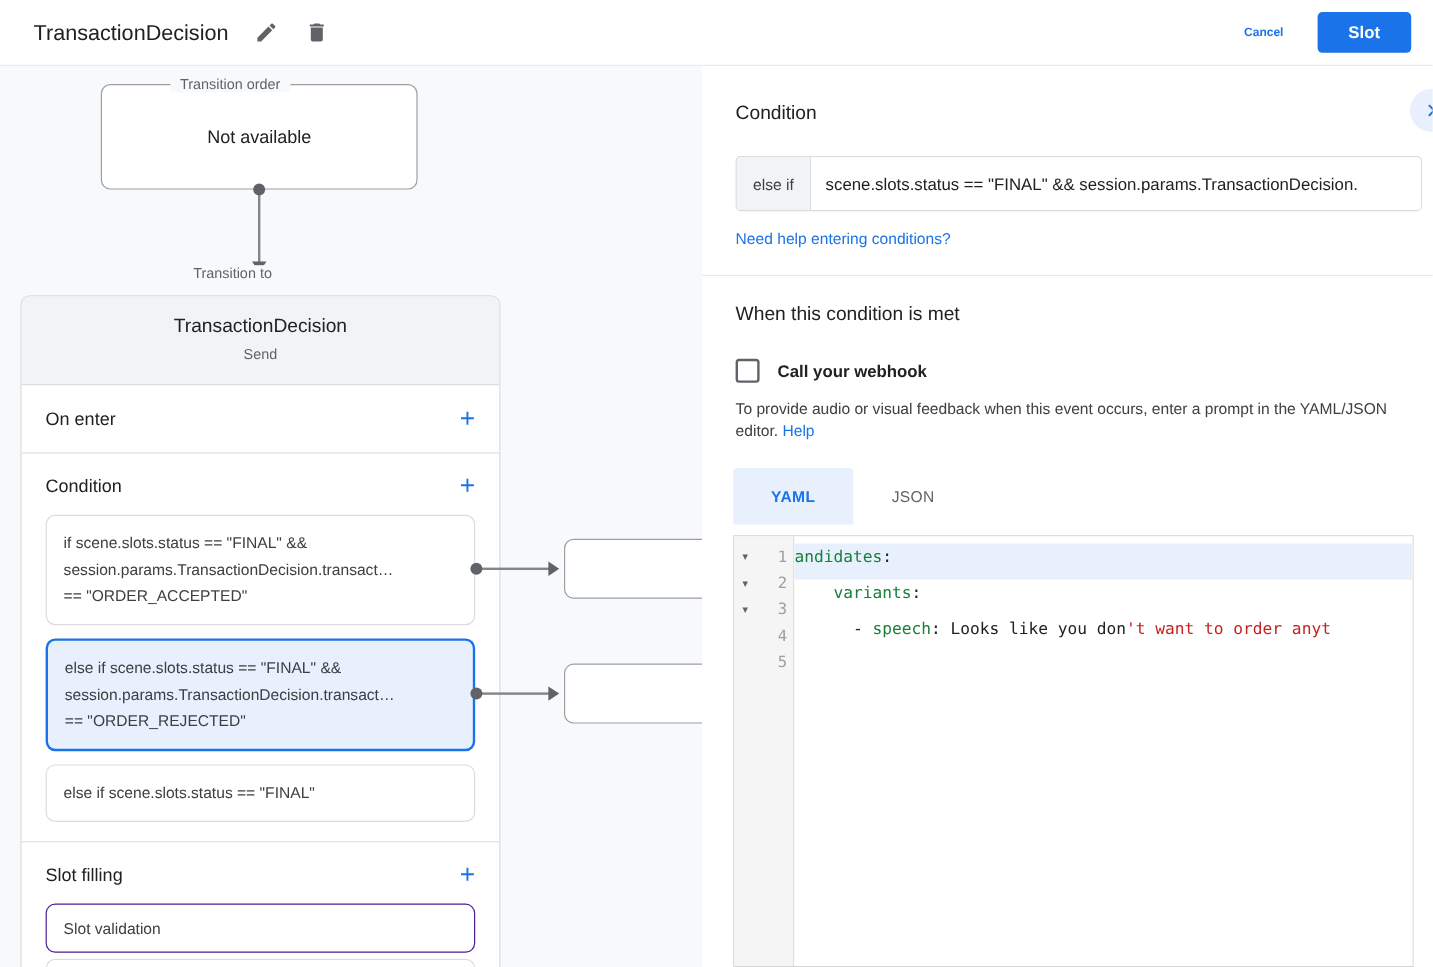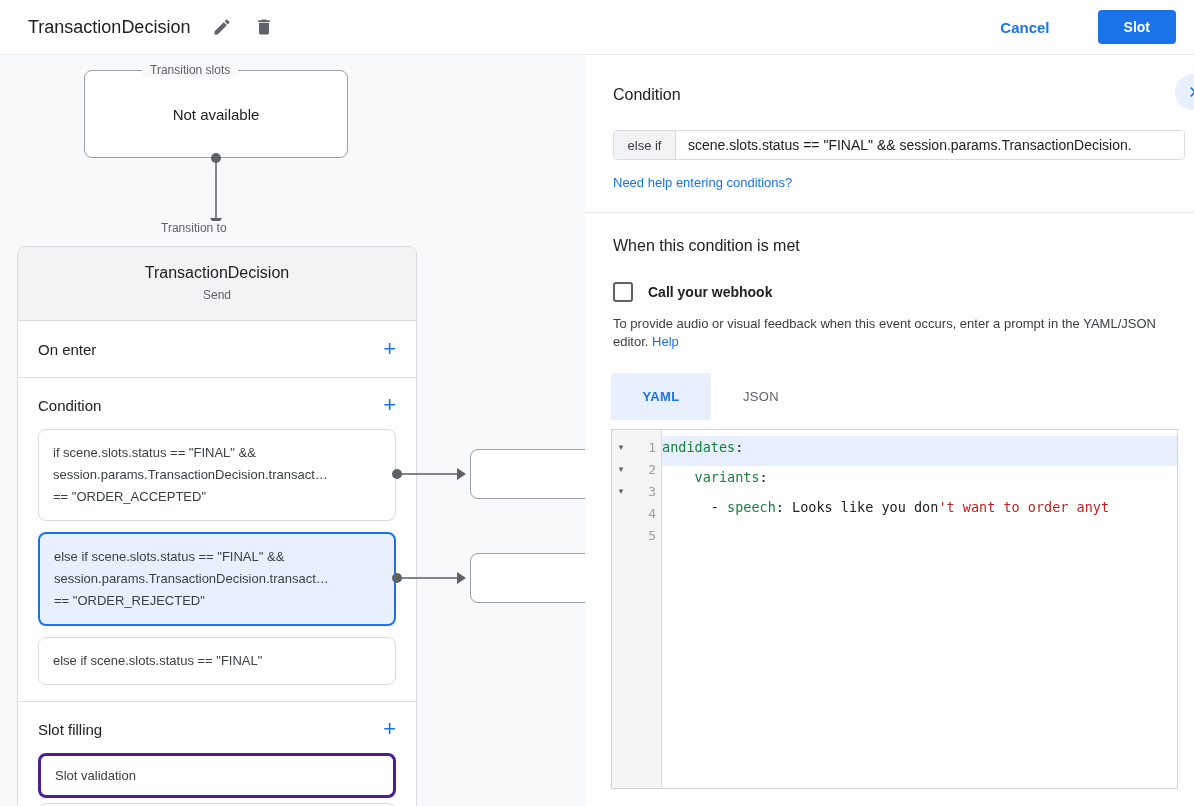--- a/index.html
+++ b/index.html
@@ -7,21 +7,21 @@
   body { font-family:"Liberation Sans", sans-serif; color:#202124; background:#fff; }
   .app { position:relative; width:1194px; height:806px; overflow:hidden; background:#fff; }
 
   
   .topbar { position:relative; height:55px; background:#fff; border-bottom:1px solid #e8eaed;
             display:flex; align-items:center; padding:0 18px 0 28px; }
   .page-title { font-size:18px; color:#202124; font-weight:400; }
   .tb-icon { width:20px; height:20px; margin-left:22px; color:#5f6368; cursor:pointer; }
   .tb-icon svg { width:20px; height:20px; fill:#5f6368; }
   .tb-spacer { flex:1; }
-  .cancel-btn { color:#1a73e8; font-size:15px; font-weight:bold; margin-right:48px; cursor:pointer; }
+  .cancel-btn { color:#1a73e8; font-size:10px; font-weight:bold; margin-right:28px; cursor:pointer; }
   .save-btn { background:#1a73e8; color:#fff; font-size:14px; font-weight:bold; border:none;
               border-radius:4px; padding:9px 26px; cursor:pointer; }
 
   .main { display:flex; height:751px; }
 
   
   .canvas { position:relative; width:585px; height:751px; background:#f8f9fa; overflow:hidden; flex:none; }
   .legend { position:absolute; z-index:3; background:#f8f9fa; padding:0 8px; font-size:12px; color:#5f6368; }
   .tf-legend { top:8px; left:142px; }
   .tt-legend { top:166px; left:153px; }
@@ -47,32 +47,32 @@
                  padding:0 20px; border-bottom:1px solid #e0e0e0; }
   .sec-label { font-size:15px; color:#202124; }
   .plus-btn { color:#1a73e8; font-size:22px; font-weight:300; line-height:20px; cursor:pointer; }
   .section { padding:12px 20px 16px 20px; }
   .section.bordered { border-bottom:1px solid #e0e0e0; }
   .sec-head { height:30px; display:flex; align-items:center; justify-content:space-between; }
   .cond-card { border:1px solid #dadce0; border-radius:8px; background:#fff; padding:12px 14px;
                font-size:13px; color:#3c4043; line-height:22px; margin-top:9px; cursor:pointer; }
   .cond-card.selected { border:2px solid #1a73e8; background:#e8f0fe; margin-top:11px; }
   .cond-card.single { margin-top:11px; }
-  .slot-card { border:3px solid #4c1d95; border-radius:8px; background:#fff; padding:12px 14px;
+  .slot-card { border:1px solid #4c1d95; border-radius:8px; background:#fff; padding:12px 14px;
                font-size:13px; color:#3c4043; margin-top:9px; cursor:pointer; }
   .partial-card { border:1px solid #dadce0; border-radius:8px; background:#fff; height:20px; margin-top:5px; }
 
   
   .panel { position:relative; flex:1; background:#fff; padding-left:28px; overflow:visible; }
   .chev-btn { position:absolute; top:19px; right:-17px; width:36px; height:36px; border-radius:50%;
               background:#e8f0fe; display:flex; align-items:center; justify-content:center; cursor:pointer; z-index:5; }
   .chev-btn svg { width:20px; height:20px; fill:#1a73e8; }
   .panel-h { font-size:16px; font-weight:400; color:#202124; }
   .sec-cond { padding-top:31px; }
-  .cond-row { margin-top:26px; margin-right:9px; height:30px; display:flex; align-items:stretch;
+  .cond-row { margin-top:26px; margin-right:9px; height:46px; display:flex; align-items:stretch;
               border:1px solid #dadce0; border-radius:4px; overflow:hidden; background:#fff; }
   .cond-prefix { width:62px; background:#f1f3f4; border-right:1px solid #dadce0; display:flex;
                  align-items:center; justify-content:center; font-size:13px; color:#3c4043; flex:none; }
   .cond-input { flex:1; border:none; outline:none; font-family:"Liberation Sans",sans-serif;
                 font-size:14px; color:#202124; padding:0 12px; white-space:nowrap; overflow:hidden; }
   .help-link { display:inline-block; margin-top:15px; font-size:13px; color:#1a73e8; text-decoration:none; cursor:pointer; }
   .divider { border:none; border-top:1px solid #e8eaed; margin:21px 0 0 -28px; }
 
   .sec-when { padding-top:24px; }
   .chk-row { display:flex; align-items:center; margin-top:27px; }
@@ -125,21 +125,21 @@
     </span>
     <span class="tb-spacer"></span>
     <span class="cancel-btn">Cancel</span>
     <button class="save-btn">Slot</button>
   </div>
 
   <div class="main">
 
     <div class="canvas">
 
-      <span class="legend tf-legend">Transition slots</span>
+      <span class="legend tf-legend">Transition order</span>
       <div class="tf-box">
         <span class="tf-value">Not available</span>
       </div>
 
       <div class="conn-dot" style="left:211px; top:98px;"></div>
       <div class="conn-vline" style="left:215px; top:103px; height:62px;"></div>
       <div class="arrow-down" style="left:210px; top:163px;"></div>
 
       <span class="legend tt-legend">Transition to</span>
 

